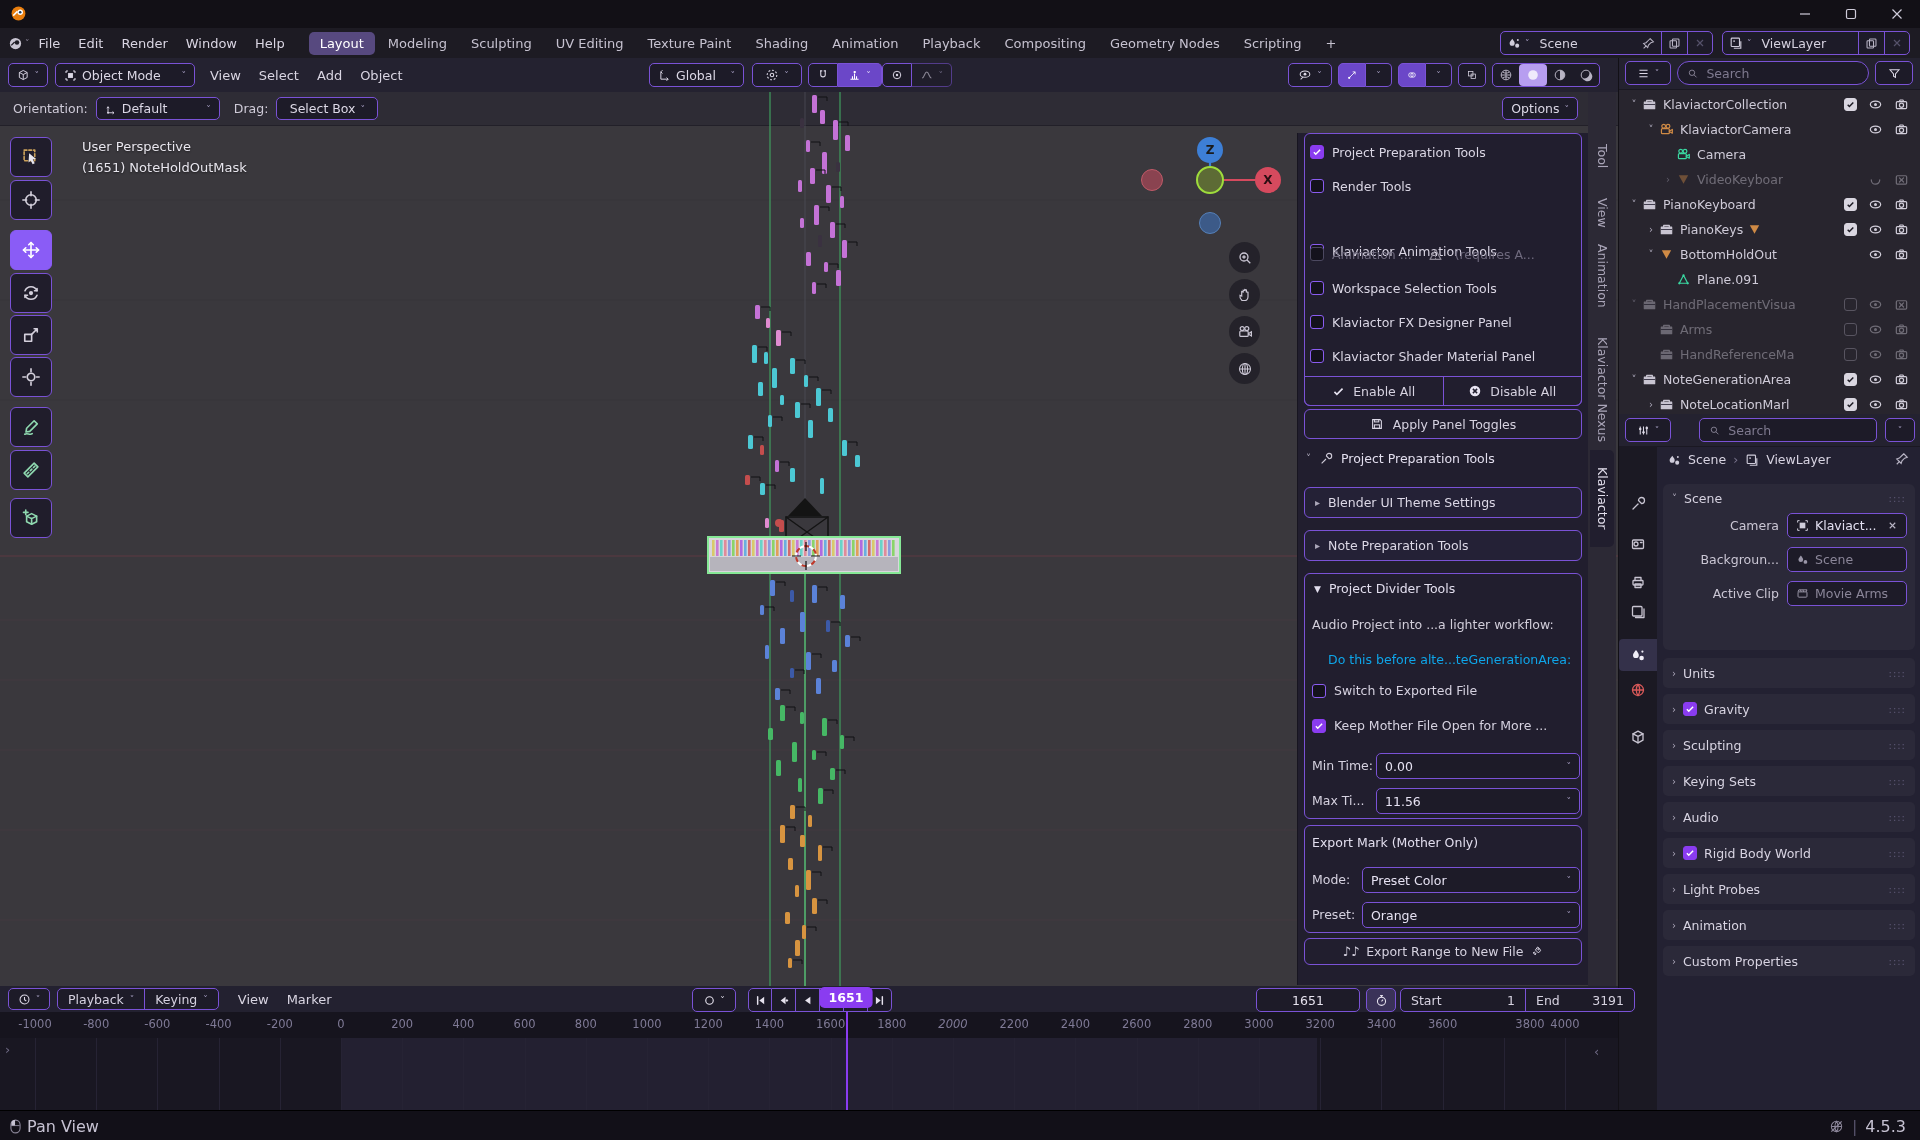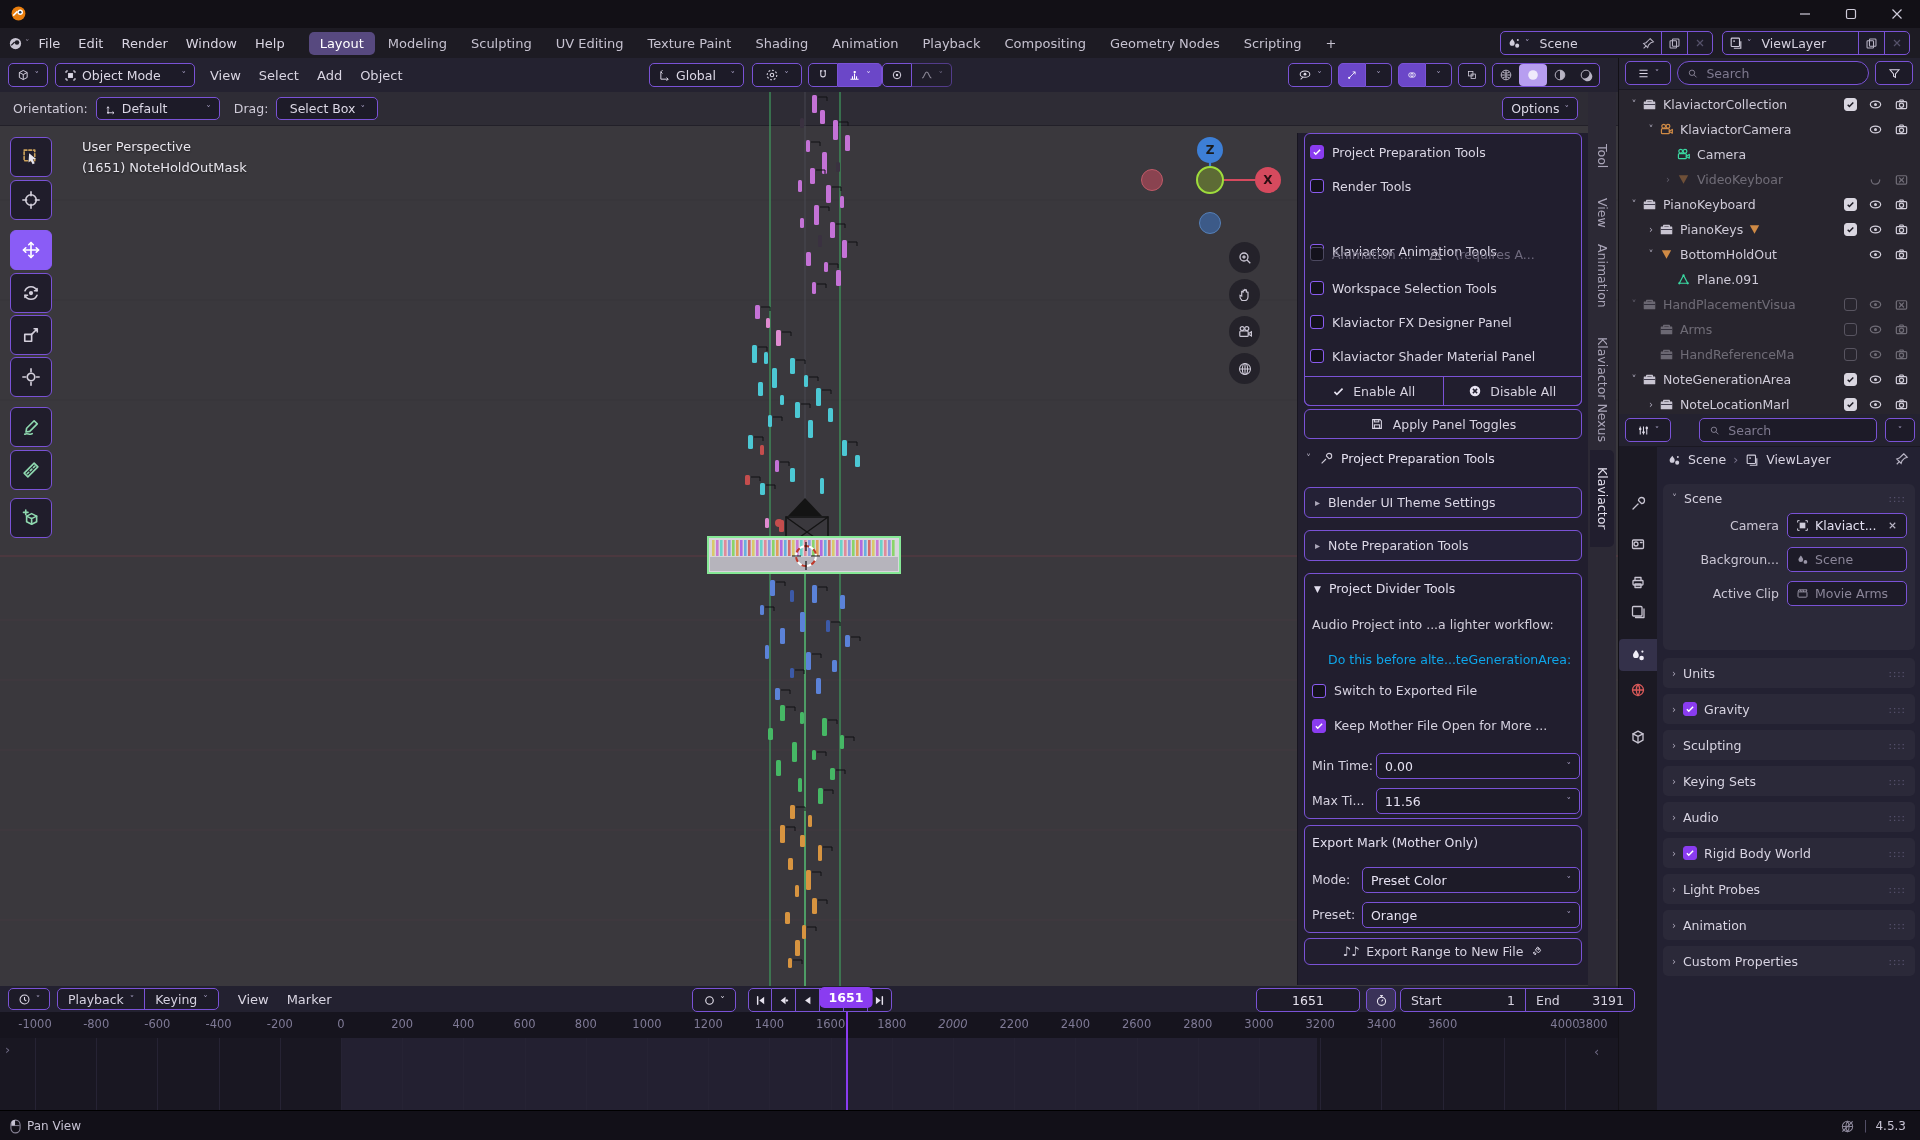--- a/index.html
+++ b/index.html
@@ -89,21 +89,21 @@
   #tl-ruler{position:absolute;left:0;top:26px;width:1618px;height:26px;background:#16141e;}
   .tick-lbl{position:absolute;top:5px;transform:translateX(-50%);color:#7f7a96;font-size:11.5px;}
   #tl-channels{position:absolute;left:0;top:52px;width:1618px;height:72px;background:#191722;}
   #tl-range{position:absolute;top:0;height:72px;background:#232031;}
   .gridline{position:absolute;top:0;width:1px;height:72px;background:#262334;}
   #playhead{position:absolute;width:2px;background:#8a3cf0;}
   #frame-badge{position:absolute;top:1px;transform:translateX(-50%);background:#8a3cf0;color:#fff;font-weight:bold;
                font-size:12.5px;padding:3px 9px;border-radius:5px;}
   .tbtn{height:24px;background:#1d1b28;border:1px solid #7a52d6;box-sizing:border-box;display:flex;align-items:center;justify-content:center;color:#e6e2ee;}
   
-  #statusbar{left:0;top:1110px;width:1920px;height:30px;background:#121018;border-top:1px solid #000;color:#c6c2d2;font-size:12px;}
+  #statusbar{left:0;top:1110px;width:1920px;height:30px;background:#121018;border-top:1px solid #000;color:#c6c2d2;font-size:16px;}
 </style>
 </head>
 <body>
 
 <div id="app">
 
   <div id="titlebar" class="abs flex">
     <span class="abs" style="left:10px;top:5px;">
       <svg width="17" height="17" viewBox="0 0 16 16">
           <circle cx="8" cy="8" r="6.5" fill="#e87d0d"></circle>
@@ -1483,21 +1483,21 @@
         <span class="tick-lbl" style="left: 891.8px;">1800</span>
         <span class="tick-lbl" style="left: 953px; font-style: italic;">2000</span>
         <span class="tick-lbl" style="left: 1014.2px;">2200</span>
         <span class="tick-lbl" style="left: 1075.4px;">2400</span>
         <span class="tick-lbl" style="left: 1136.6px;">2600</span>
         <span class="tick-lbl" style="left: 1197.8px;">2800</span>
         <span class="tick-lbl" style="left: 1259px;">3000</span>
         <span class="tick-lbl" style="left: 1320.2px;">3200</span>
         <span class="tick-lbl" style="left: 1381.4px;">3400</span>
         <span class="tick-lbl" style="left: 1442.6px;">3600</span>
-        <span class="tick-lbl" style="left: 1593px; text-align: center;">3800</span>
+        <span class="tick-lbl" style="left: 1530px; text-align: center;">3800</span>
         <span class="tick-lbl" style="left: 1565px;">4000</span>
       </div>
     <div id="tl-channels">
       <div id="tl-range" style="left: 341px; width: 976px;"></div>
       <span class="abs" style="left:5px;top:4px;color:#6f6a85;font-size:13px;">›</span>
       <span class="abs" style="left:1594px;top:6px;color:#6f6a85;font-size:13px;">‹</span>
     <div class="gridline" style="left: 35px;"></div>
         <div class="gridline" style="left: 96px;"></div>
         <div class="gridline" style="left: 157px;"></div>
         <div class="gridline" style="left: 219px;"></div>

